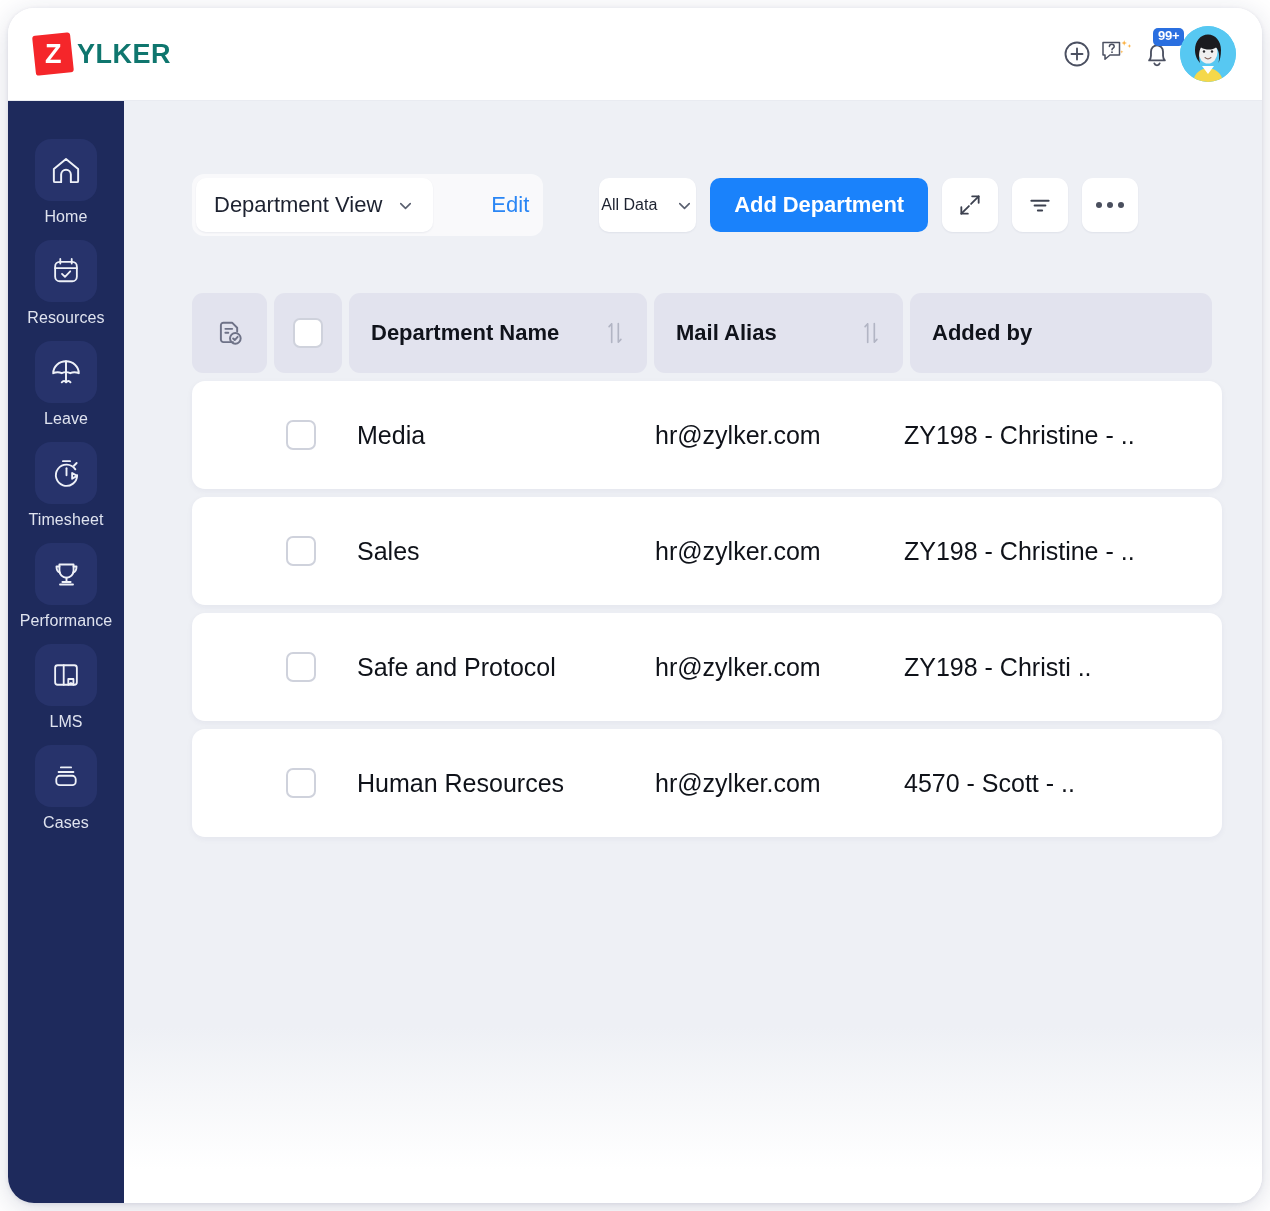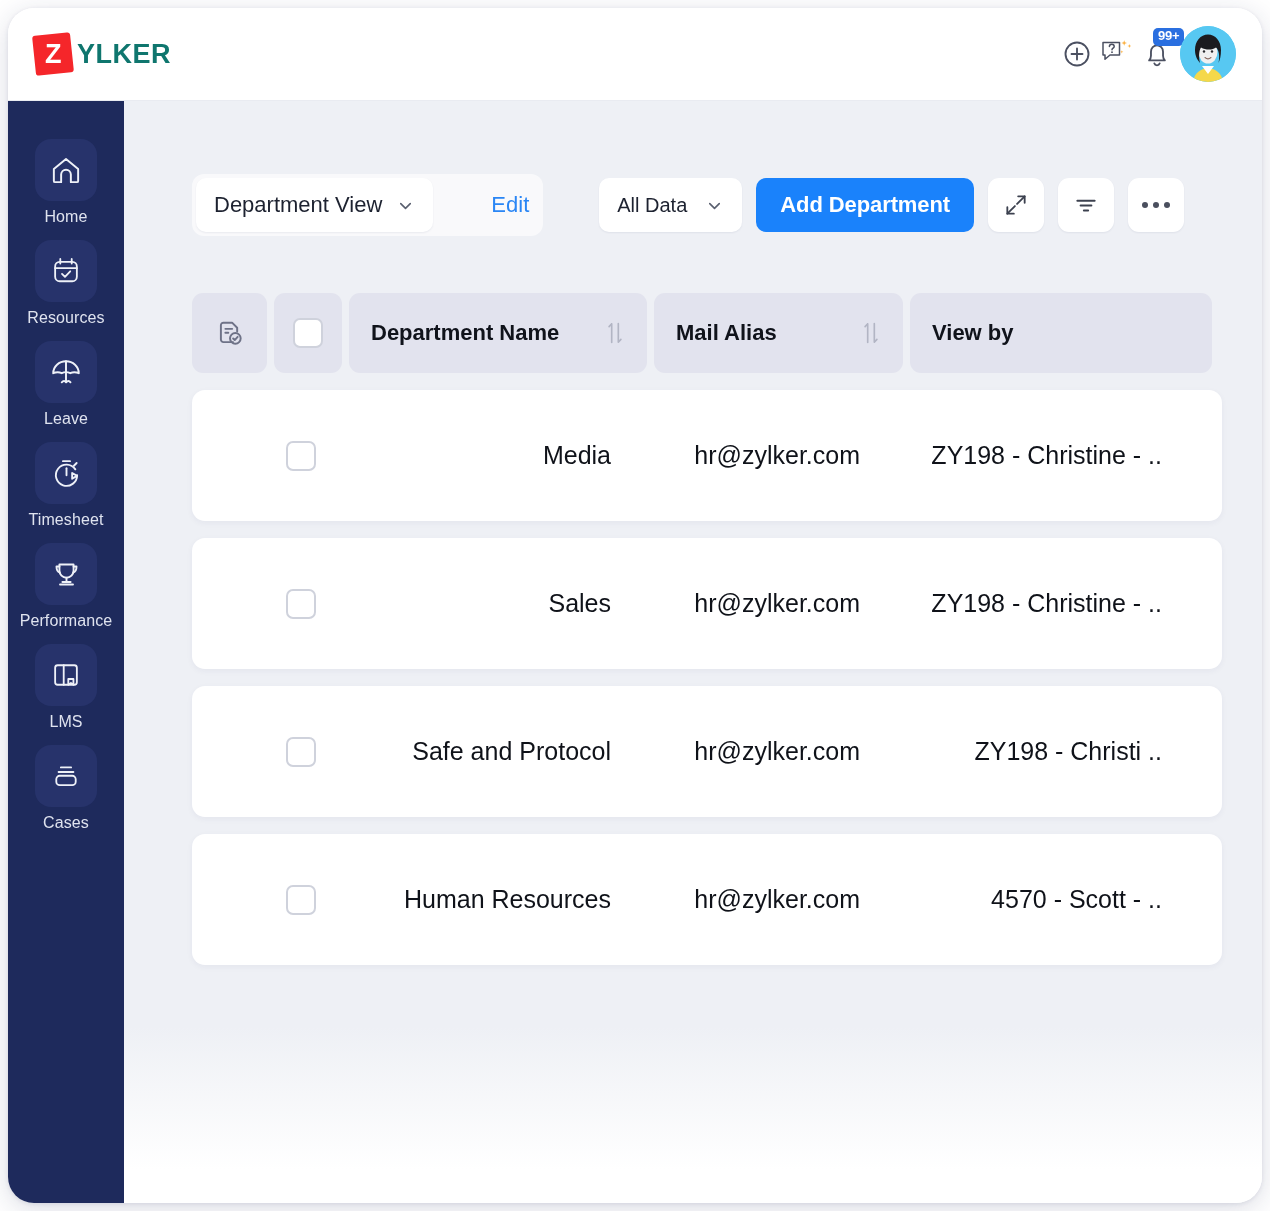--- a/index.html
+++ b/index.html
@@ -191,24 +191,24 @@
   .tool-group-b {
     display: flex; align-items: center;
     gap: 14px;
     margin-left: 56px;
   }
   .data-select {
     background: #ffffff;
     border-radius: 10px;
     height: 54px;
     display: flex; align-items: center; gap: 18px;
-    padding: 0 18px;
+    padding: 0 2px;
     box-shadow: 0 1px 2px rgba(30,40,90,0.07);
     cursor: pointer;
-    font-size: 20px;
+    font-size: 16px;
     color: #1d2230;
   }
   .primary-btn {
     background: #1a82fb;
     color: #ffffff;
     height: 54px;
     border: none;
     border-radius: 10px;
     padding: 0 24px;
     font-size: 22px;
@@ -263,26 +263,25 @@
     border: 2px solid #cfd2dc;
     border-radius: 7px;
     background: #ffffff;
     cursor: pointer;
     flex: none;
   }
 
   .row {
     background: #ffffff;
     border-radius: 13px;
-    height: 131px;
-    margin-top: 17px;
+    height: 108px;
+    margin-top: 8px;
     display: flex;
     align-items: center;
     box-shadow: 0 2px 6px rgba(30,40,90,0.05);
-    text-align: right;
   }
   .cell-icon { width: 75px; }
   .cell-check { width: 68px; display: flex; justify-content: center; }
   .cell-text {
     padding: 0 22px;
     font-size: 25px;
     color: #0f1219;
     white-space: nowrap;
     overflow: hidden;
   }
@@ -508,21 +507,21 @@
 
         <div class="hcell hcell-label w-mail">
           <span>Mail Alias</span>
           <svg width="20" height="26" viewBox="0 0 16 22" fill="none" stroke="#b2b5c4" stroke-width="1.4" stroke-linecap="round" stroke-linejoin="round">
             <path d="M5.2 19V3.2M5.2 3.2L3 5.6"></path>
             <path d="M10.8 3v15.8M10.8 18.8l2.2-2.4"></path>
           </svg>
         </div>
 
         <div class="hcell hcell-label w-added">
-          <span>View by</span>
+          <span>Added by</span>
         </div>
       </div>
 
       <div class="row">
         <div class="cell-icon"></div>
         <div class="cell-check">
           <div class="chk"></div>
         </div>
         <div class="cell-text w-dept">Media</div>
         <div class="cell-text w-mail">hr@zylker.com</div>

